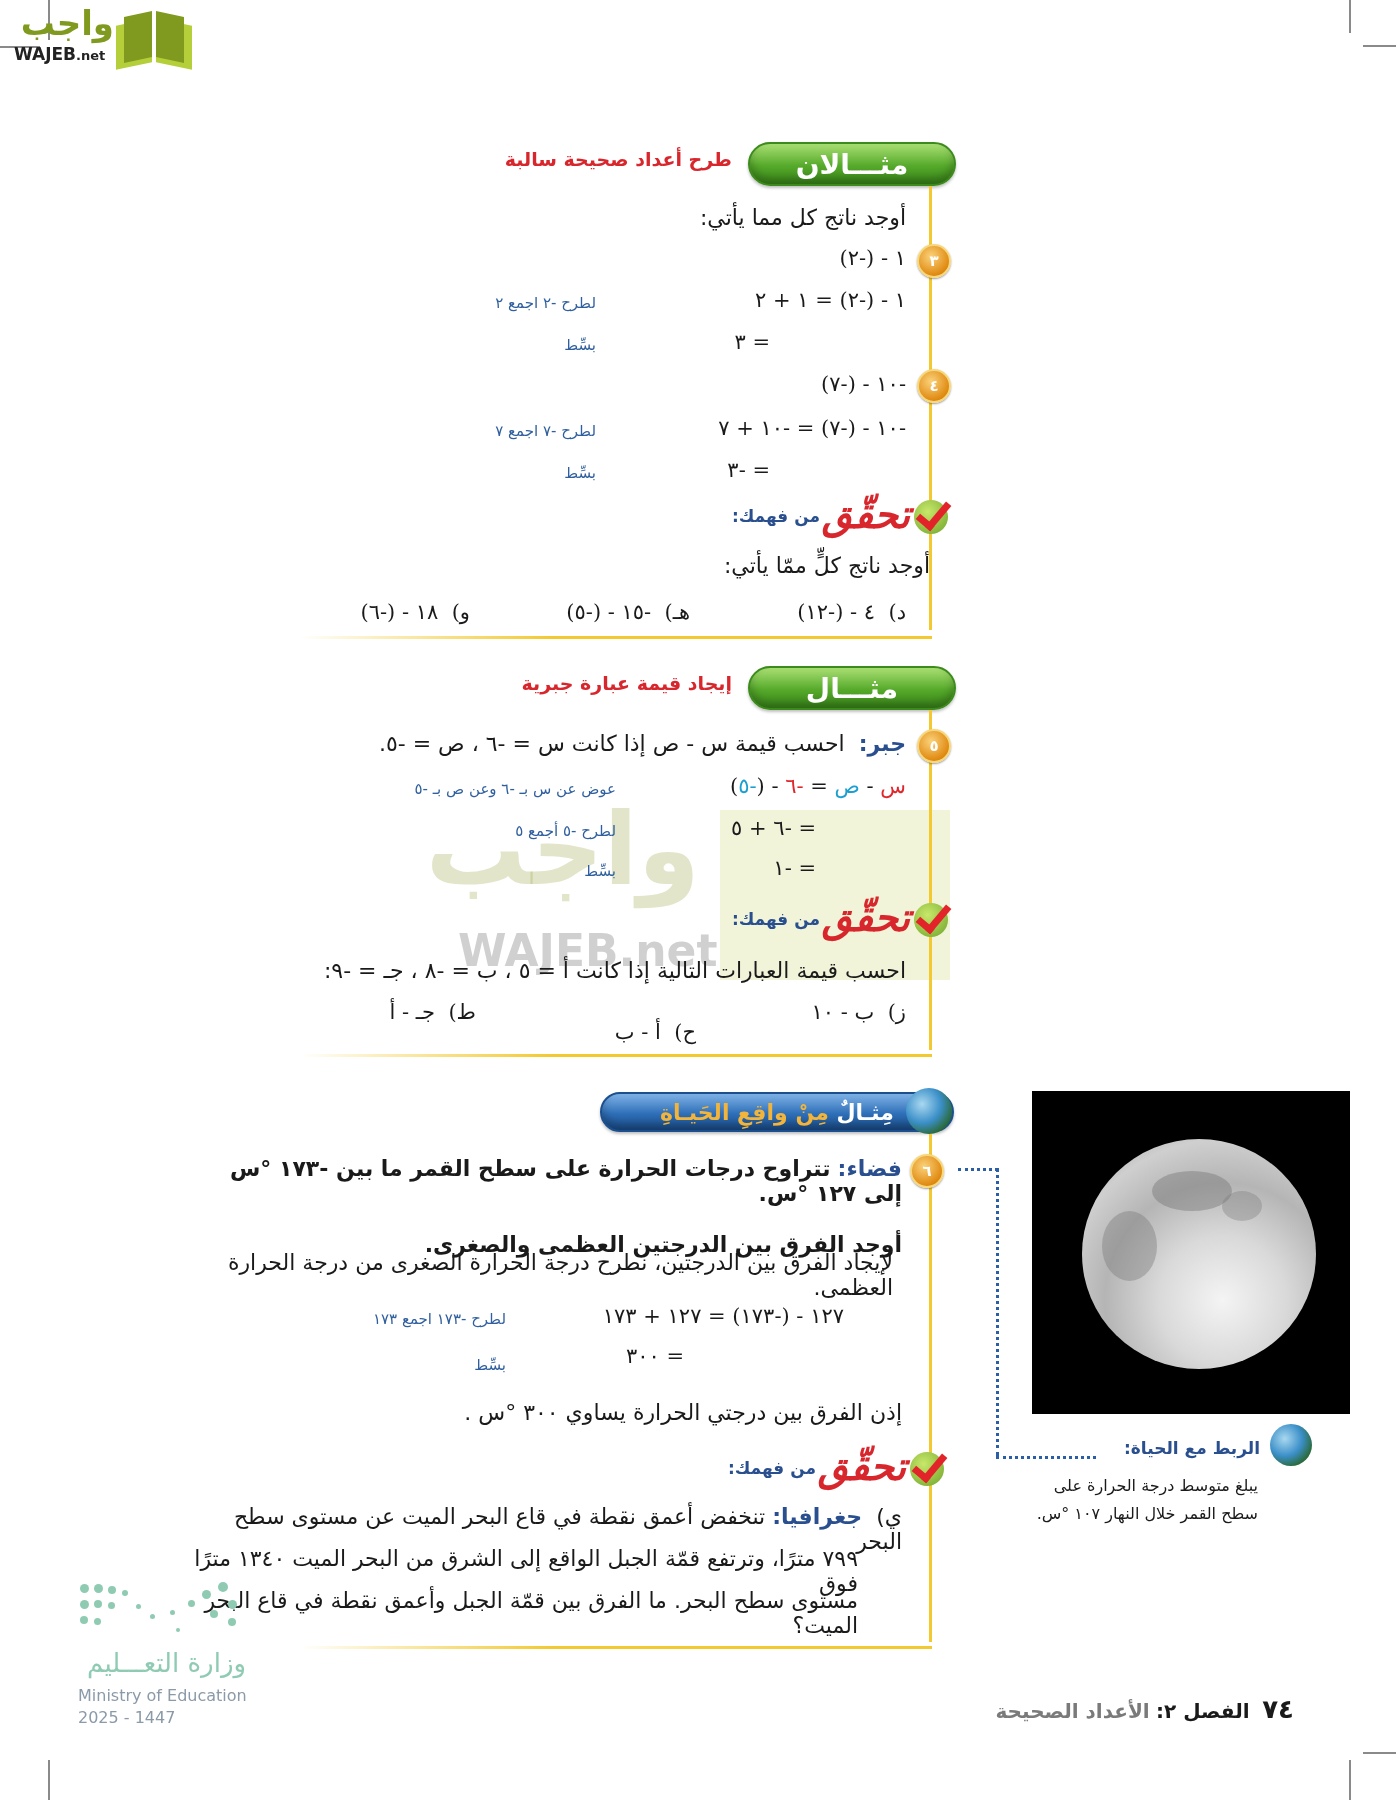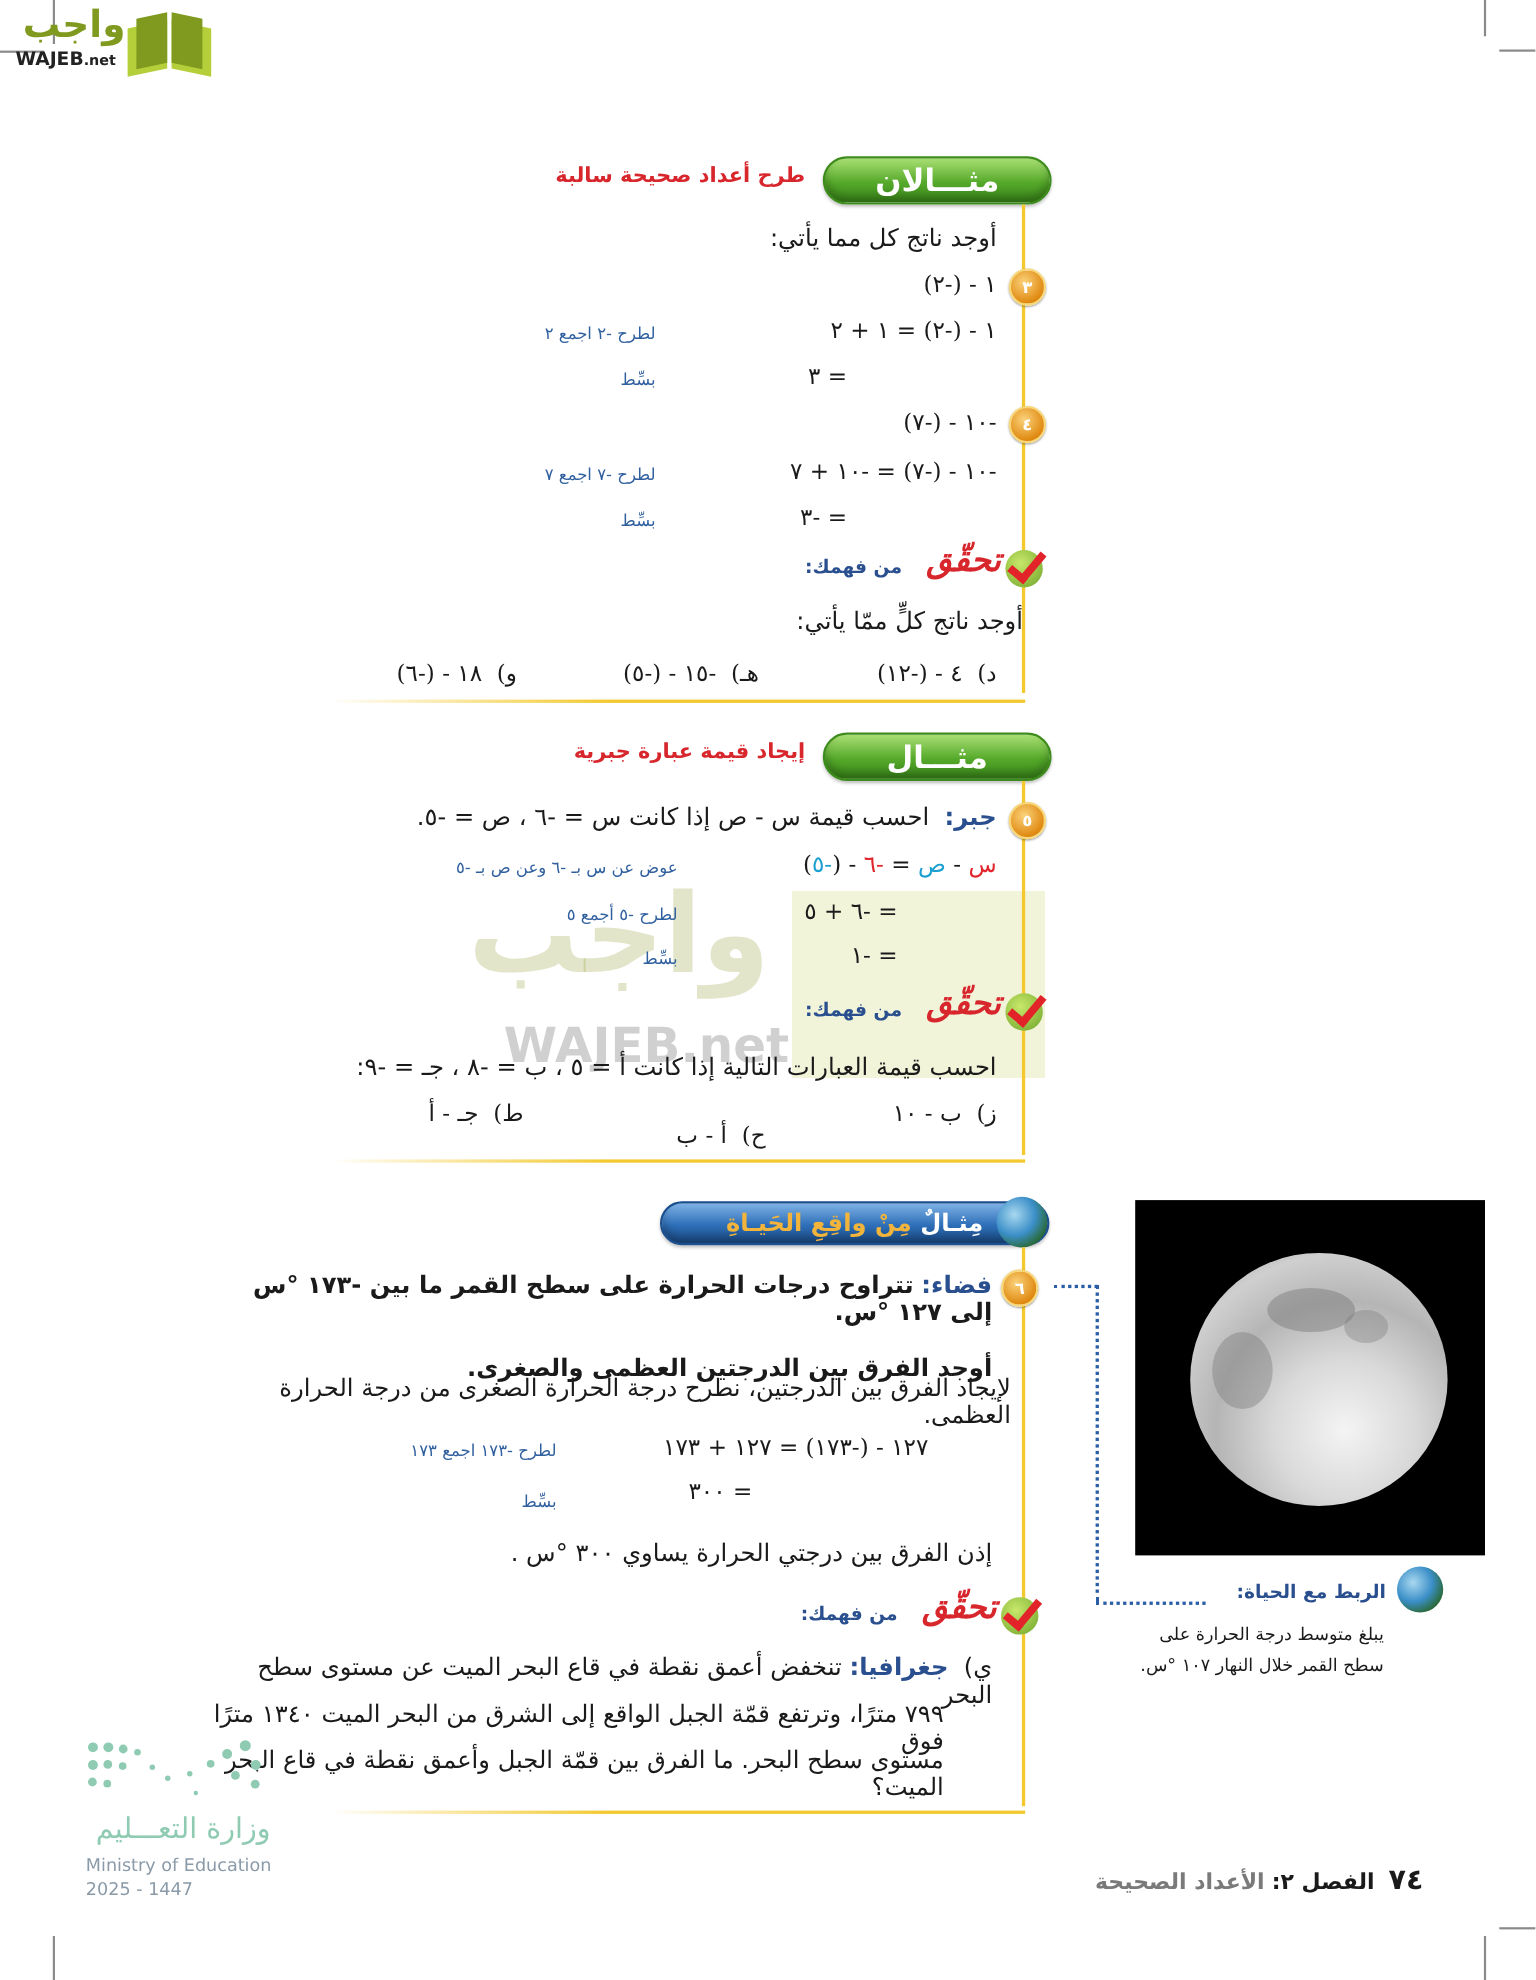--- a/index.html
+++ b/index.html
@@ -18,21 +18,21 @@
   .pill.blue{background:linear-gradient(#7fb2e6,#2e6fb8 55%,#1b4f8e);border:2px solid #1b4f8e;}
   .red-sub{color:#d8262d;font-weight:bold;font-size:19px;}
   .vline{position:absolute;width:3px;background:#f3c92f;}
   .hline{position:absolute;height:3px;background:#f3c92f;}
   .numc{position:absolute;width:30px;height:30px;border-radius:50%;background:radial-gradient(circle at 40% 35%,#fbd27a,#e08a12 70%,#b86a05);border:2px solid #f7d77a;color:#fff;font-size:15px;font-weight:bold;display:flex;align-items:center;justify-content:center;box-shadow:0 1px 2px rgba(0,0,0,.4);}
   .main{font-size:22px;}
   .eq{font-size:21px;white-space:nowrap;}
   .note{color:#2f5f9e;font-size:15px;white-space:nowrap;}
   .check{position:absolute;width:34px;height:34px;border-radius:50%;background:radial-gradient(circle at 40% 35%,#c8e86a,#6ea42a);}
   .check::after{content:"";position:absolute;left:10px;top:-4px;width:12px;height:26px;border:solid #e2242a;border-width:0 7px 7px 0;transform:rotate(40deg);}
-  .tahaqqaq{color:#d8262d;font-weight:bold;font-size:30px;font-style:italic;}
+  .tahaqqaq{color:#d8262d;font-weight:bold;font-size:39px;font-style:italic;}
   .fahmak{color:#2a4f8f;font-weight:bold;font-size:17px;}
   .blue-b{color:#2a4f8f;font-weight:bold;}
   .red{color:#e0262d;}
   .cyan{color:#1a9fd0;}
   .globe{position:absolute;border-radius:50%;background:radial-gradient(circle at 35% 35%,#a9d8f0,#3b8fc8 45%,#2a6a3a 75%,#1c4a6a);}
   .moonbox{position:absolute;background:#000;}
   .moon{position:absolute;border-radius:50%;background:radial-gradient(circle at 60% 70%,#f4f4f4 0%,#d9d9d9 30%,#b5b5b5 55%,#cfcfcf 75%,#9a9a9a 100%);}
   .watermark{position:absolute;color:rgba(150,160,60,0.28);font-weight:bold;}
   .dots{position:absolute;border-left:3px dotted #2a5fa8;}
   .dotsh{position:absolute;border-top:3px dotted #2a5fa8;}
@@ -122,21 +122,21 @@
 <div class="vline" style="left:929px;top:1134px;height:508px;"></div>
 <div class="hline" style="left:300px;top:1646px;width:632px;background:linear-gradient(90deg,rgba(243,201,47,0),#f3c92f 40%);"></div>
 
 <div class="numc" style="left:910px;top:1154px;">٦</div>
 <div class="dotsh" style="left:958px;top:1168px;width:40px;"></div>
 <div class="dots" style="left:996px;top:1168px;height:288px;"></div>
 <div class="dotsh" style="left:996px;top:1456px;width:100px;"></div>
 
 <div class="abs main rtl" style="left:190px;top:1156px;width:712px;"><span class="blue-b">فضاء:</span> <span style="font-weight:bold;">تتراوح درجات الحرارة على سطح القمر ما بين -١٧٣ °س إلى ١٢٧ °س.</span></div>
 <div class="abs main rtl" style="left:190px;top:1232px;width:712px;font-weight:bold;">أوجد الفرق بين الدرجتين العظمى والصغرى.</div>
-<div class="abs main rtl" style="left:207px;top:1250px;width:712px;">لإيجاد الفرق بين الدرجتين، نطرح درجة الحرارة الصغرى من درجة الحرارة العظمى.</div>
+<div class="abs main rtl" style="left:181px;top:1250px;width:712px;">لإيجاد الفرق بين الدرجتين، نطرح درجة الحرارة الصغرى من درجة الحرارة العظمى.</div>
 <div class="abs eq rtl serif" style="left:530px;top:1304px;width:314px;">١٢٧ - (-١٧٣) = ١٢٧ + ١٧٣</div>
 <div class="abs note rtl" style="left:330px;top:1310px;width:176px;">لطرح -١٧٣ اجمع ١٧٣</div>
 <div class="abs eq rtl serif" style="left:560px;top:1344px;width:124px;">= ٣٠٠</div>
 <div class="abs note rtl" style="left:330px;top:1356px;width:176px;">بسِّط</div>
 <div class="abs main rtl" style="left:300px;top:1400px;width:602px;">إذن الفرق بين درجتي الحرارة يساوي ٣٠٠ °س .</div>
 
 <div class="check" style="left:910px;top:1452px;"></div>
 <div class="abs tahaqqaq rtl" style="left:796px;top:1444px;width:110px;">تحقّق</div>
 <div class="abs fahmak rtl" style="left:700px;top:1458px;width:116px;">من فهمك:</div>
 <div class="abs main rtl" style="left:190px;top:1504px;width:712px;"><span>ي)</span>&nbsp; <span class="blue-b">جغرافيا:</span> <span>تنخفض أعمق نقطة في قاع البحر الميت عن مستوى سطح البحر</span></div>

